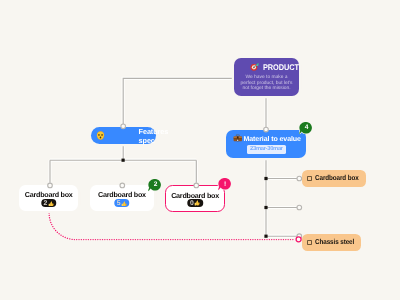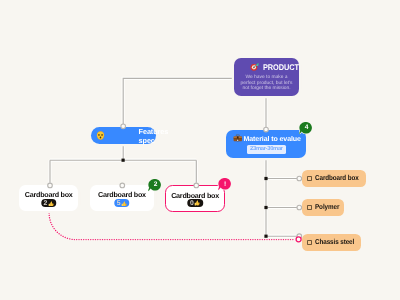--- a/index.html
+++ b/index.html
@@ -210,24 +210,20 @@
       <path d="M14.6 2 a12 12 0 1 1 -9.2 19.8 L1.6 26.2 a0.8 0.8 0 0 1 -1.3 -0.9 l2.2 -5.4 A12 12 0 0 1 14.6 2 z" fill="#1B7A1E" stroke="#F8F6F1" stroke-width="2.6" stroke-linejoin="round"></path>
       <path d="M14.6 2 a12 12 0 1 1 -9.2 19.8 L1.6 26.2 a0.8 0.8 0 0 1 -1.3 -0.9 l2.2 -5.4 A12 12 0 0 1 14.6 2 z" fill="#1B7A1E"></path>
     </svg>
     <span class="bnum">4</span>
   </div>
 
   <div class="node opill" style="left:302.1px;top:170.1px;width:64.3px;">
     <span class="cbox"></span>
     <span class="olabel">Cardboard box</span>
   </div>
-  <div class="node opill" style="left:302.1px;top:199.2px;width:42px;">
-    <span class="cbox"></span>
-    <span class="olabel">Polymer</span>
-  </div>
   <div class="node opill" style="left:302.1px;top:234px;width:58.8px;">
     <span class="cbox"></span>
     <span class="olabel">Chassis steel</span>
   </div>
 
   <svg class="wires overlay" viewBox="0 0 400 300">
     <g fill="#FCFBF8" stroke="#B8B6B2" stroke-width="1.1">
       <circle cx="123.2" cy="126.3" r="2.3"></circle>
       <circle cx="266" cy="129.6" r="2.3"></circle>
       <circle cx="50" cy="185.4" r="2.3"></circle>

